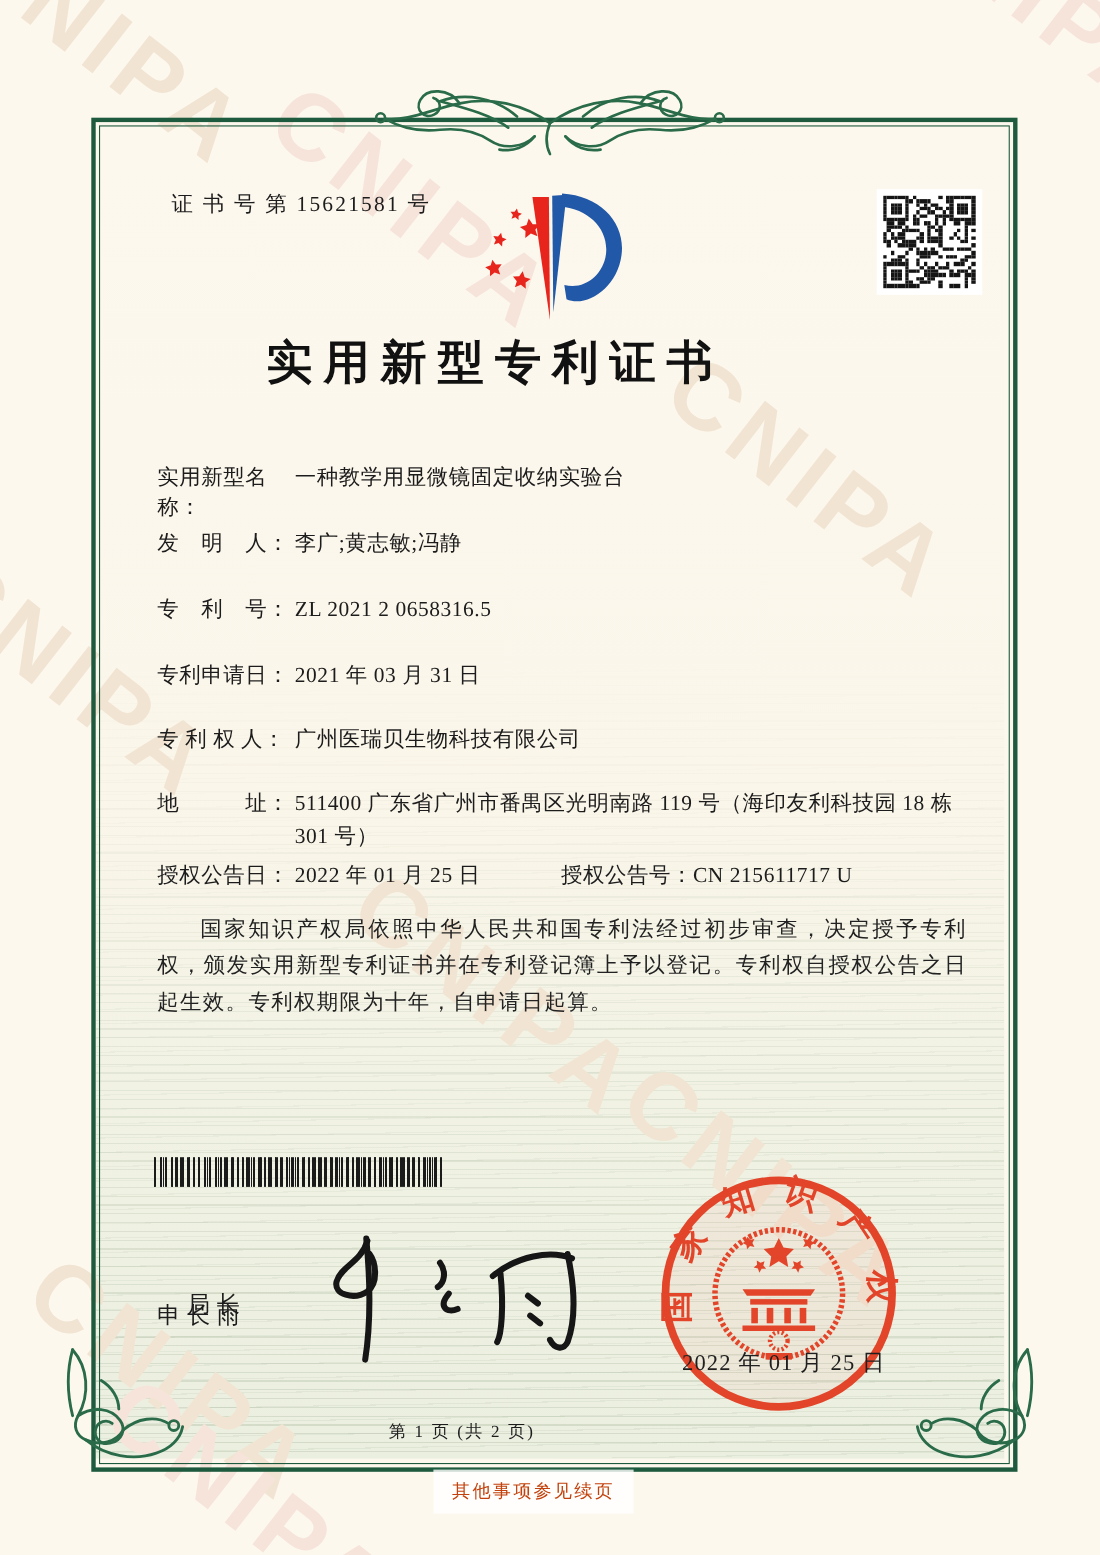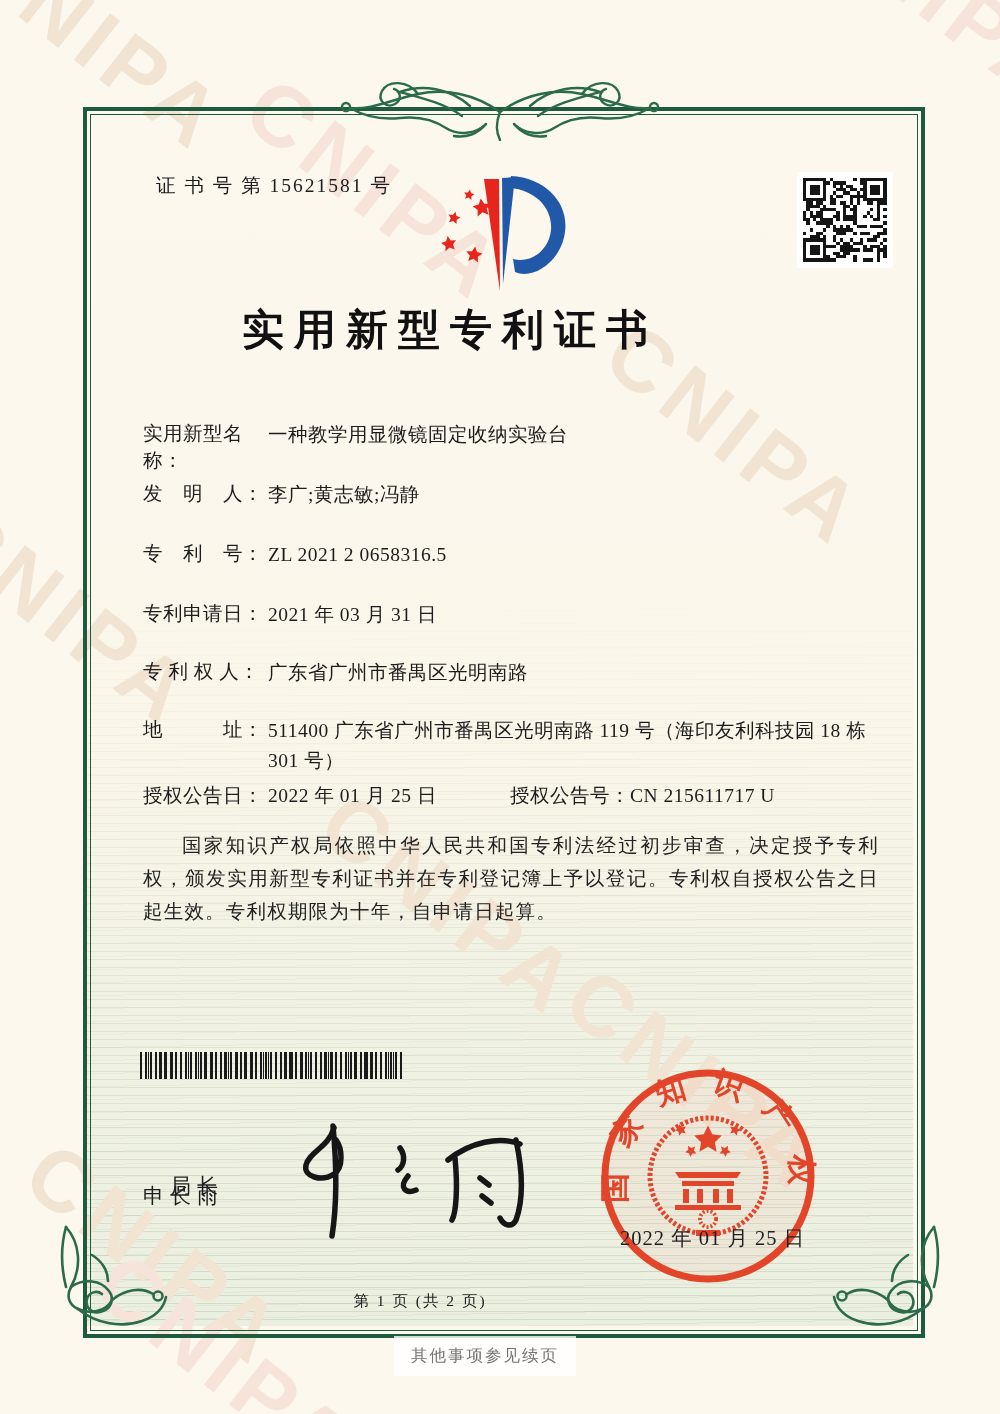--- a/index.html
+++ b/index.html
@@ -79,21 +79,21 @@
   .signature{position:absolute;left:260px;top:1103px;width:300px;height:145px;z-index:5;}
   .seal{position:absolute;left:592px;top:1060px;width:232px;height:232px;z-index:6;opacity:.94;}
   .seal-date{position:absolute;left:620px;top:1224px;font-size:20.5px;letter-spacing:1px;
     color:#1f1f1f;z-index:7;white-space:nowrap;}
   .page-info{position:absolute;left:0;top:1291px;width:840px;text-align:center;
     font-size:15.5px;letter-spacing:2px;z-index:5;}
   .cont-note-box{
     position:absolute;left:394px;top:1336px;width:182px;height:40px;z-index:5;
     background:rgba(255,255,255,.8);display:flex;align-items:center;justify-content:center;
   }
-  .cont-note{font-size:16.5px;letter-spacing:2px;color:#737373;}
+  .cont-note{font-size:16.5px;letter-spacing:2px;color:#c2410c;}
 </style>
 </head>
 <body>
 
 <span class="wm" style="left:-55px;top:-10px">CNIPA</span>
 <span class="wm pink" style="left:225px;top:140px">CNIPA</span>
 <span class="wm pink" style="left:790px;top:-55px">CNIPA</span>
 <span class="wm" style="left:585px;top:385px">CNIPA</span>
 <span class="wm" style="left:-85px;top:565px">CNIPA</span>
 <span class="wm" style="left:300px;top:855px">CNIPA</span>
@@ -813,21 +813,21 @@
 <div class="row" style="top:480px">
   <span class="lbl">发　明　人：</span><span class="val">李广;黄志敏;冯静</span>
 </div>
 <div class="row" style="top:540px">
   <span class="lbl">专　利　号：</span><span class="val">ZL 2021 2 0658316.5</span>
 </div>
 <div class="row" style="top:600px">
   <span class="lbl">专利申请日：</span><span class="val">2021 年 03 月 31 日</span>
 </div>
 <div class="row" style="top:658px">
-  <span class="lbl">专 利 权 人：</span><span class="val">广东省广州市番禺区光明南路</span>
+  <span class="lbl">专 利 权 人：</span><span class="val">广州医瑞贝生物科技有限公司</span>
 </div>
 <div class="row" style="top:716px">
   <span class="lbl">地　　　址：</span><span class="val">511400 广东省广州市番禺区光明南路 119 号（海印友利科技园 18 栋 301 号）</span>
 </div>
 <div class="row grant-row" style="top:782px">
   <span class="lbl">授权公告日：</span><span>2022 年 01 月 25 日</span>
   <span class="grant-pair2">
     <span>授权公告号：</span><span>CN 215611717 U</span>
   </span>
 </div>

